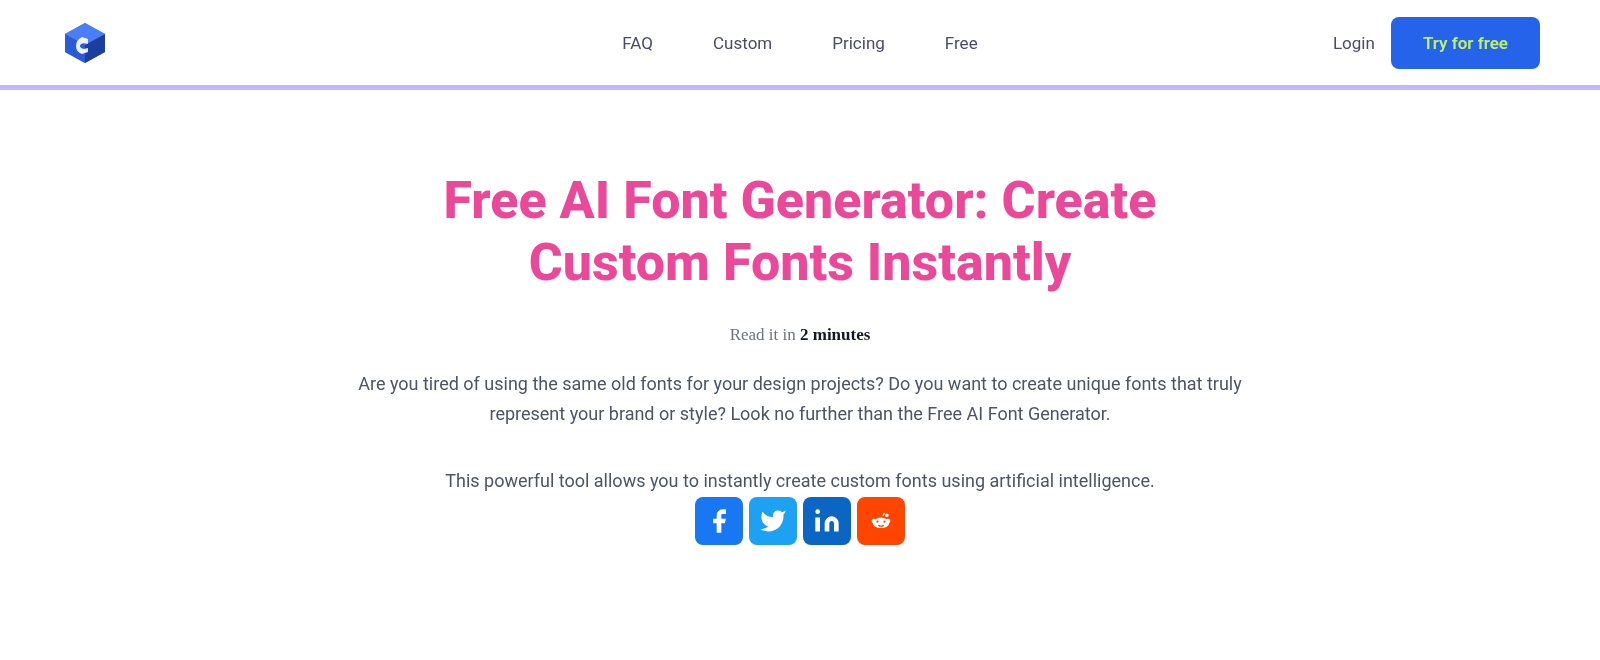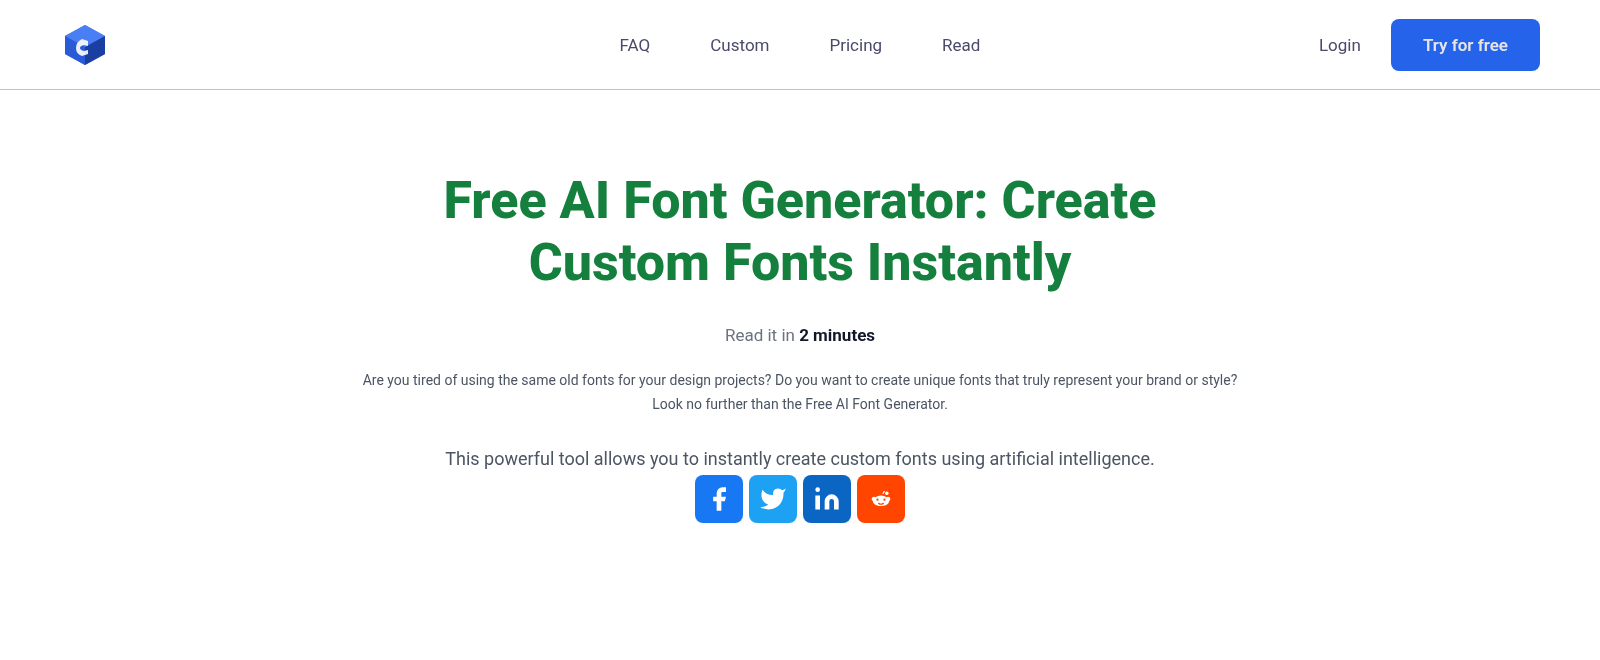--- a/index.html
+++ b/index.html
@@ -16,21 +16,21 @@
       min-height: 660px;
     }
 
     
     header {
       display: flex;
       align-items: center;
       justify-content: space-between;
       padding: 0 60px;
       height: 90px;
-      border-bottom: 1px solid #c4b5fd;
+      border-bottom: 5px solid #c4b5fd;
     }
 
     .logo-area {
       display: flex;
       align-items: center;
       gap: 10px;
     }
 
     .logo-cube {
       width: 50px;
@@ -49,33 +49,33 @@
     nav a {
       text-decoration: none;
       color: #4a4a6a;
       font-size: 17px;
       font-weight: 400;
     }
 
     .header-right {
       display: flex;
       align-items: center;
-      gap: 30px;
+      gap: 16px;
     }
 
     .login-link {
       text-decoration: none;
       color: #4a4a6a;
       font-size: 17px;
       font-weight: 400;
     }
 
     .try-free-btn {
       background: #2563eb;
-      color: #e5e5e5;
+      color: #bef264;
       border: none;
       border-radius: 8px;
       padding: 16px 32px;
       font-size: 17px;
       font-weight: 600;
       cursor: pointer;
       text-decoration: none;
       display: inline-block;
     }
 
@@ -84,43 +84,44 @@
       display: flex;
       flex-direction: column;
       align-items: center;
       padding: 80px 200px 60px;
       text-align: center;
     }
 
     .page-title {
       font-size: 52px;
       font-weight: 800;
-      color: #15803d;
+      color: #ec4899;
       line-height: 1.2;
       max-width: 900px;
       margin-bottom: 30px;
     }
 
     .read-time {
       font-size: 17px;
       color: #6b7280;
       margin-bottom: 24px;
+      font-family: Liberation Serif, serif;
     }
 
     .read-time strong {
       color: #111827;
       font-weight: 700;
     }
 
     .description-1 {
-      font-size: 14px;
+      font-size: 18px;
       color: #4b5563;
       max-width: 900px;
       line-height: 1.7;
-      margin-bottom: 28px;
+      margin-bottom: 36px;
     }
 
     .description-2 {
       font-size: 18px;
       color: #4b5563;
       max-width: 800px;
       line-height: 1.7;
     }
 
     
@@ -165,21 +166,21 @@
       <polygon points="25,27 5,16 5,34 25,45" fill="#2a5bd7"></polygon>
 
       <path d="M22,19 Q16,22 16,28 Q16,34 22,36 L28,34 L28,30 L24,31 Q20,30 20,28 Q20,26 24,25 L28,26 L28,21 Z" fill="white" opacity="0.9"></path>
     </svg>
   </div>
 
   <nav>
     <a href="#">FAQ</a>
     <a href="#">Custom</a>
     <a href="#">Pricing</a>
-    <a href="#">Read</a>
+    <a href="#">Free</a>
   </nav>
 
   <div class="header-right">
     <a href="#" class="login-link">Login</a>
     <a href="#" class="try-free-btn">Try for free</a>
   </div>
 </header>
 
 <main>
   <h1 class="page-title">Free AI Font Generator: Create Custom Fonts Instantly</h1>

